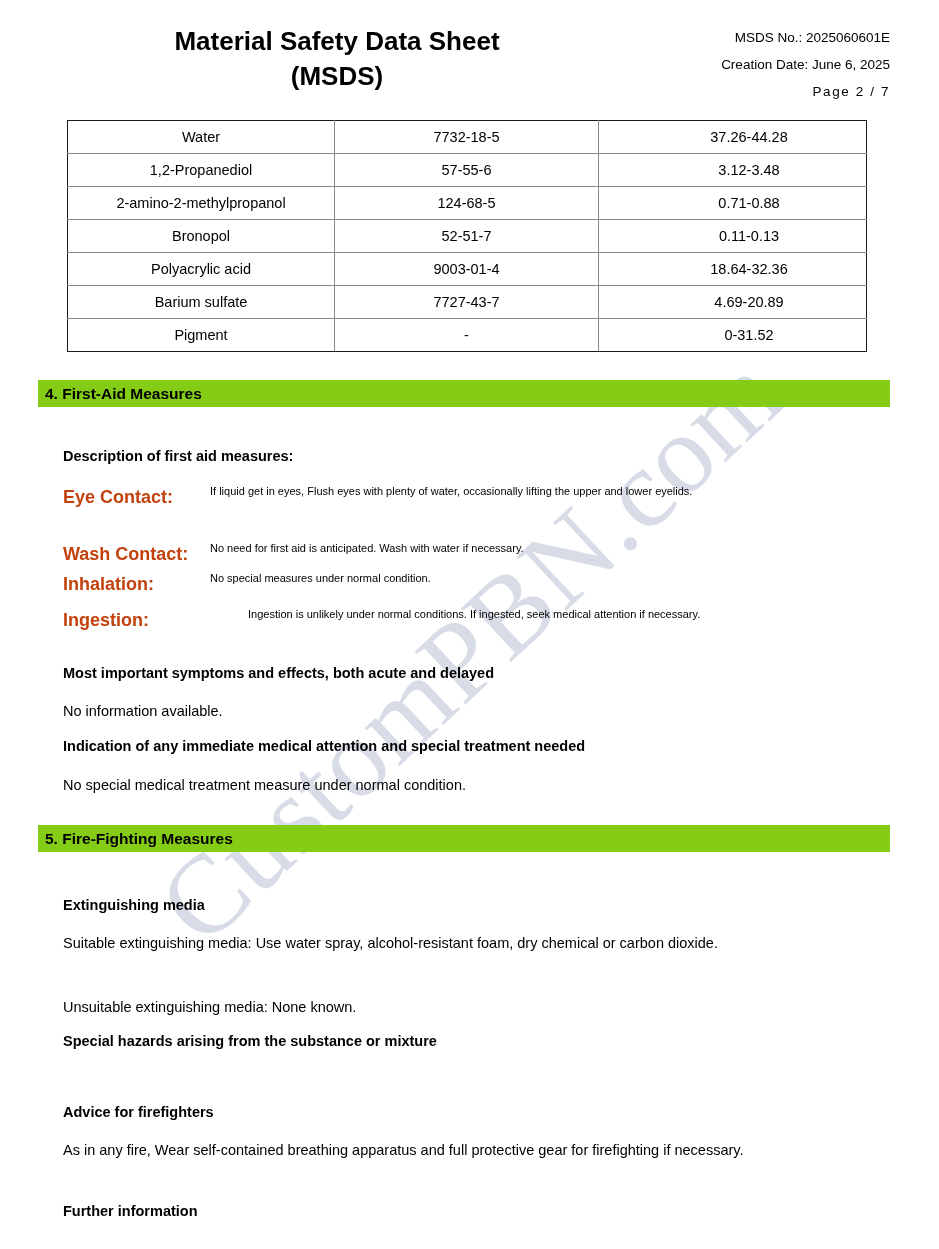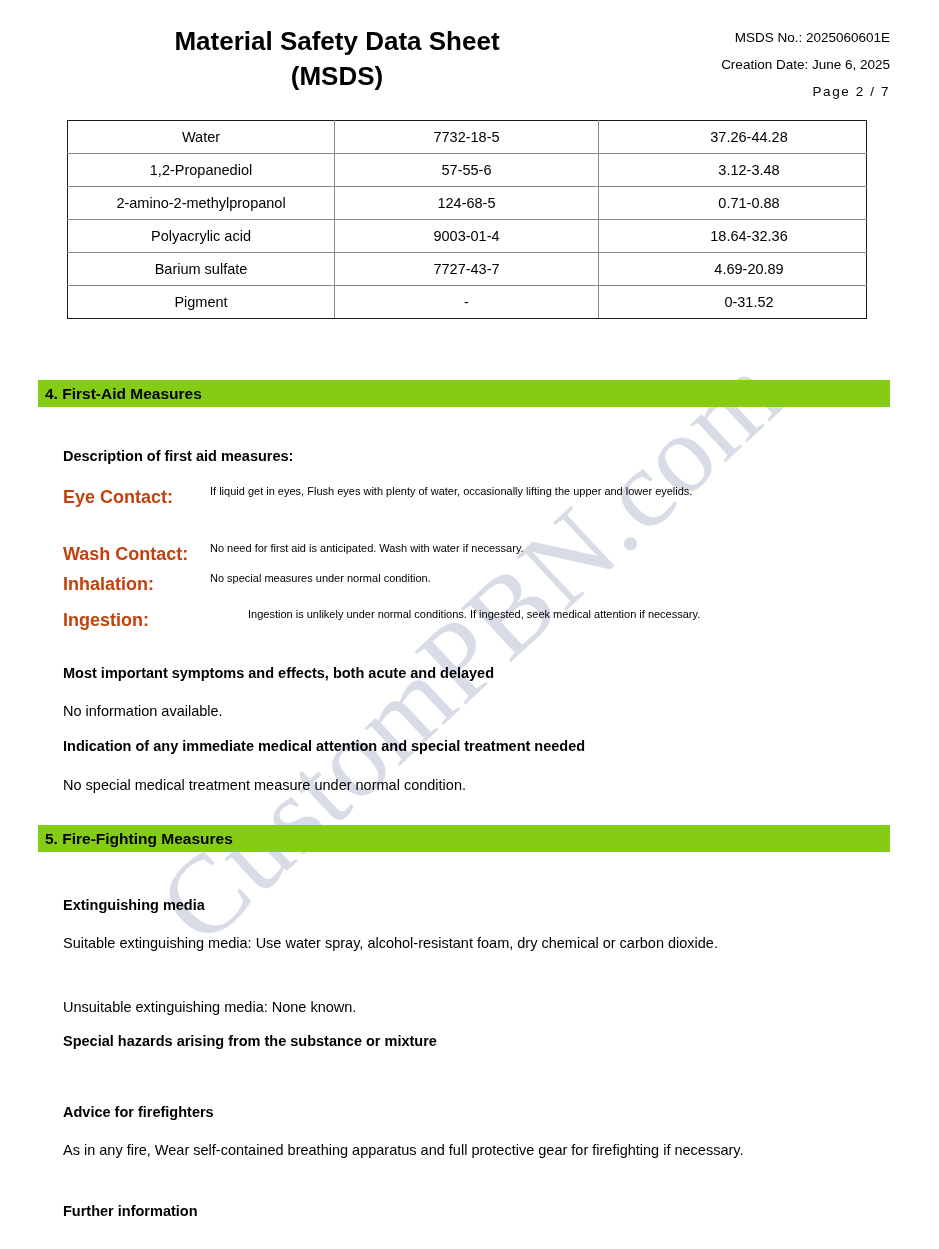--- a/index.html
+++ b/index.html
@@ -186,20 +186,25 @@
             <td>1,2-Propanediol</td>
             <td>57-55-6</td>
             <td>3.12-3.48</td>
           </tr>
           <tr>
             <td>2-amino-2-methylpropanol</td>
             <td>124-68-5</td>
             <td>0.71-0.88</td>
           </tr>
           <tr>
+            <td>Bronopol</td>
+            <td>52-51-7</td>
+            <td>0.11-0.13</td>
+          </tr>
+          <tr>
             <td>Polyacrylic acid</td>
             <td>9003-01-4</td>
             <td>18.64-32.36</td>
           </tr>
           <tr>
             <td>Barium sulfate</td>
             <td>7727-43-7</td>
             <td>4.69-20.89</td>
           </tr>
           <tr>

